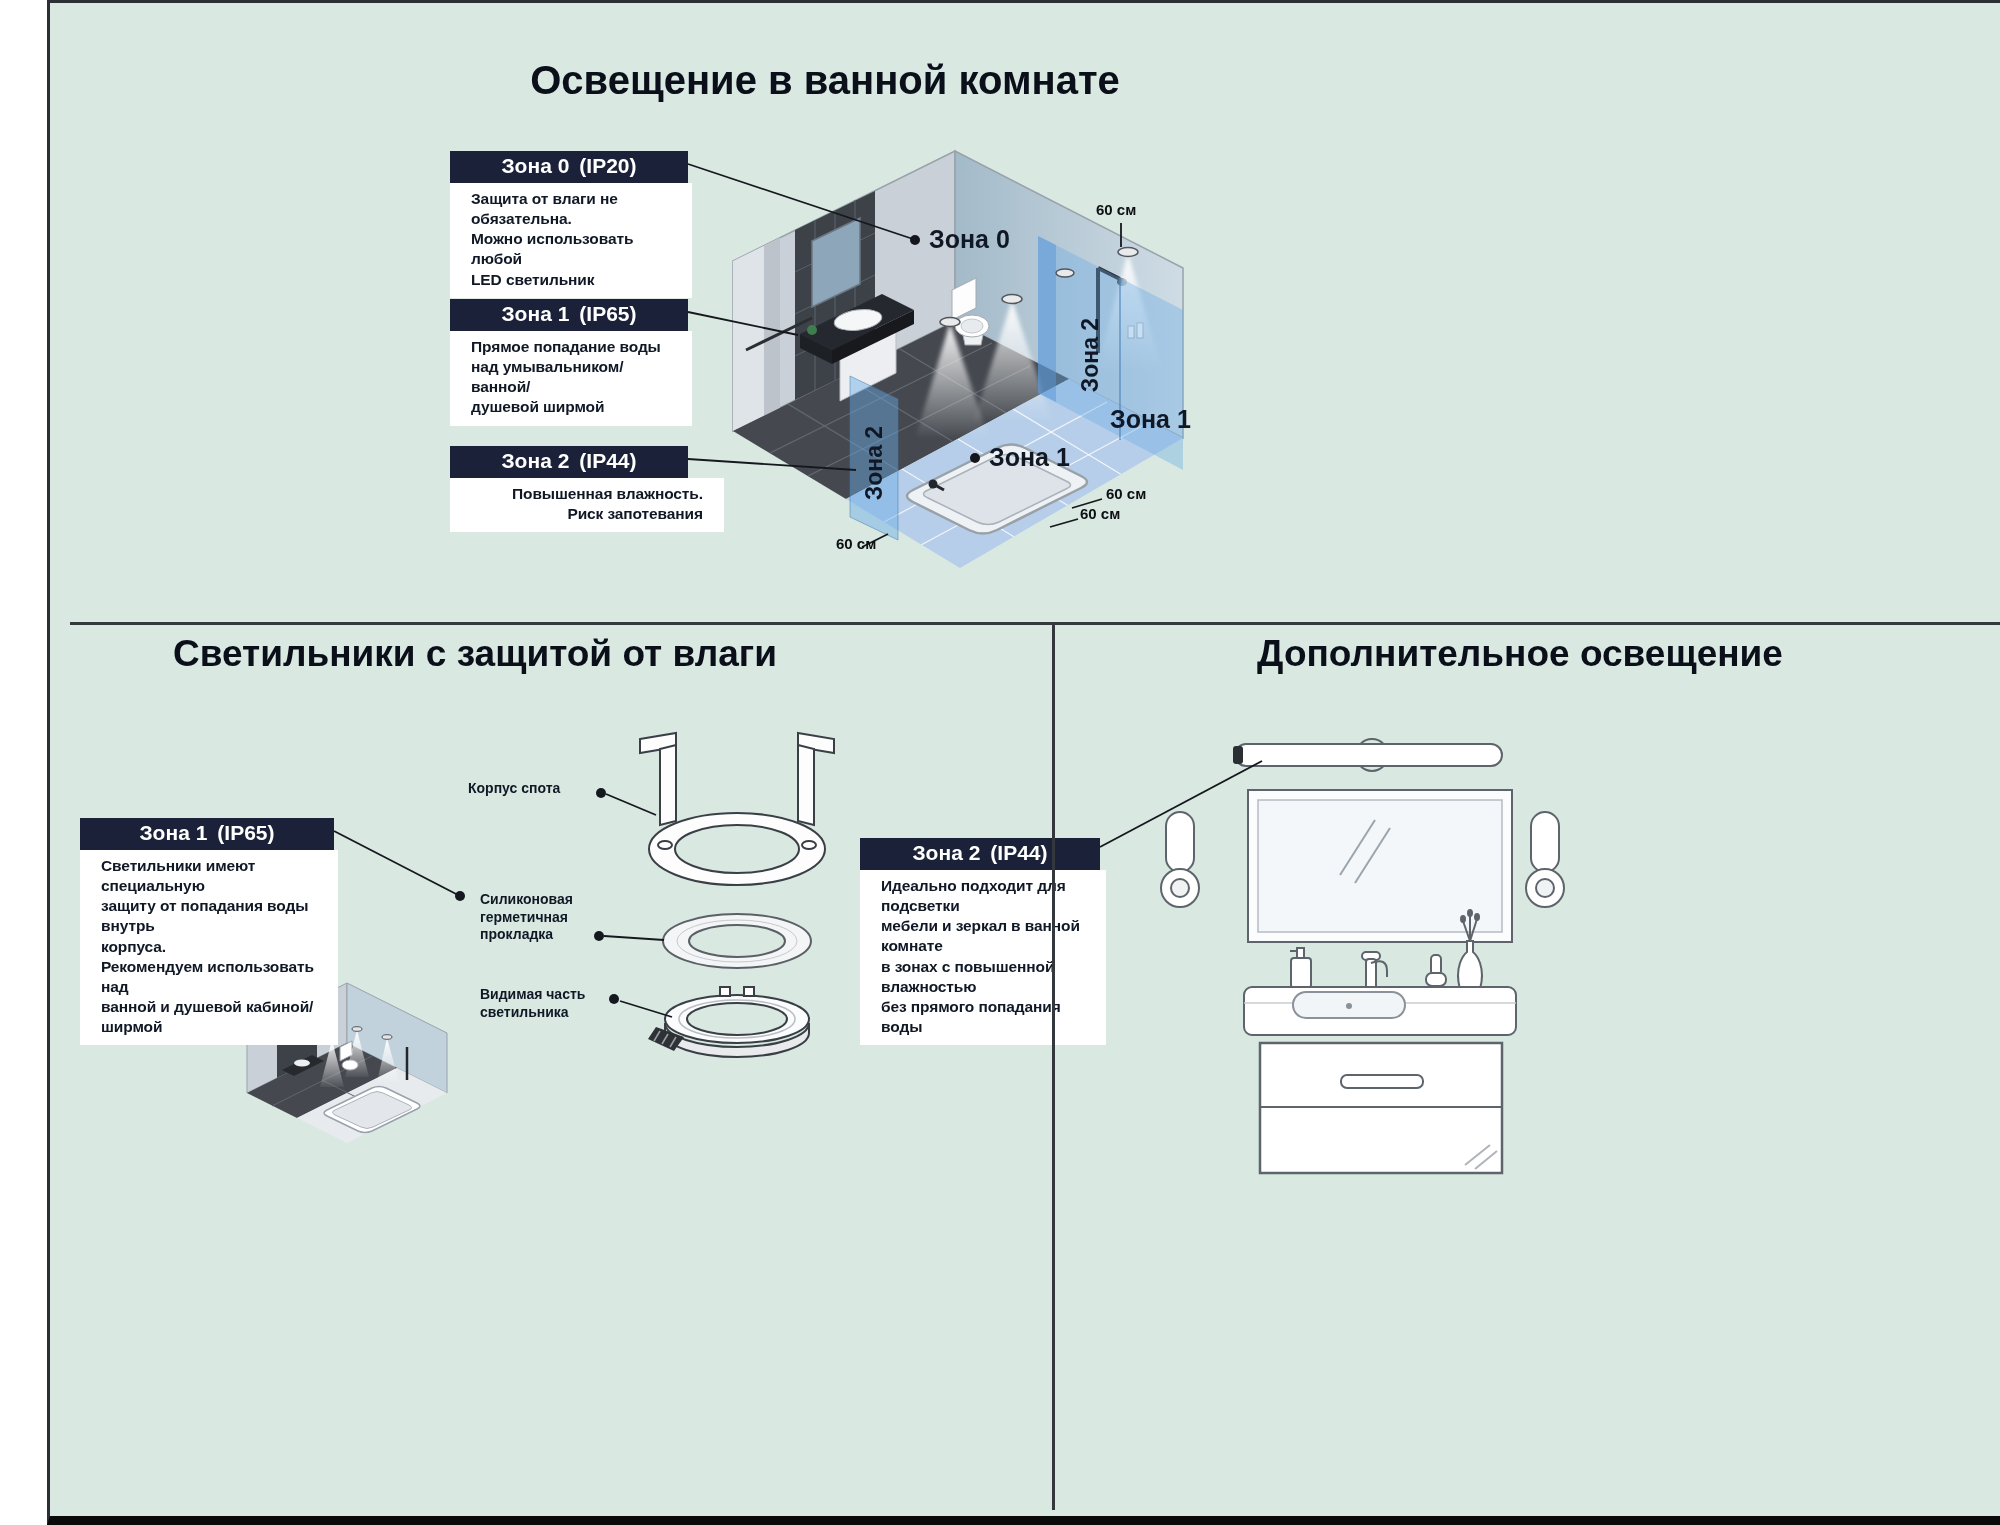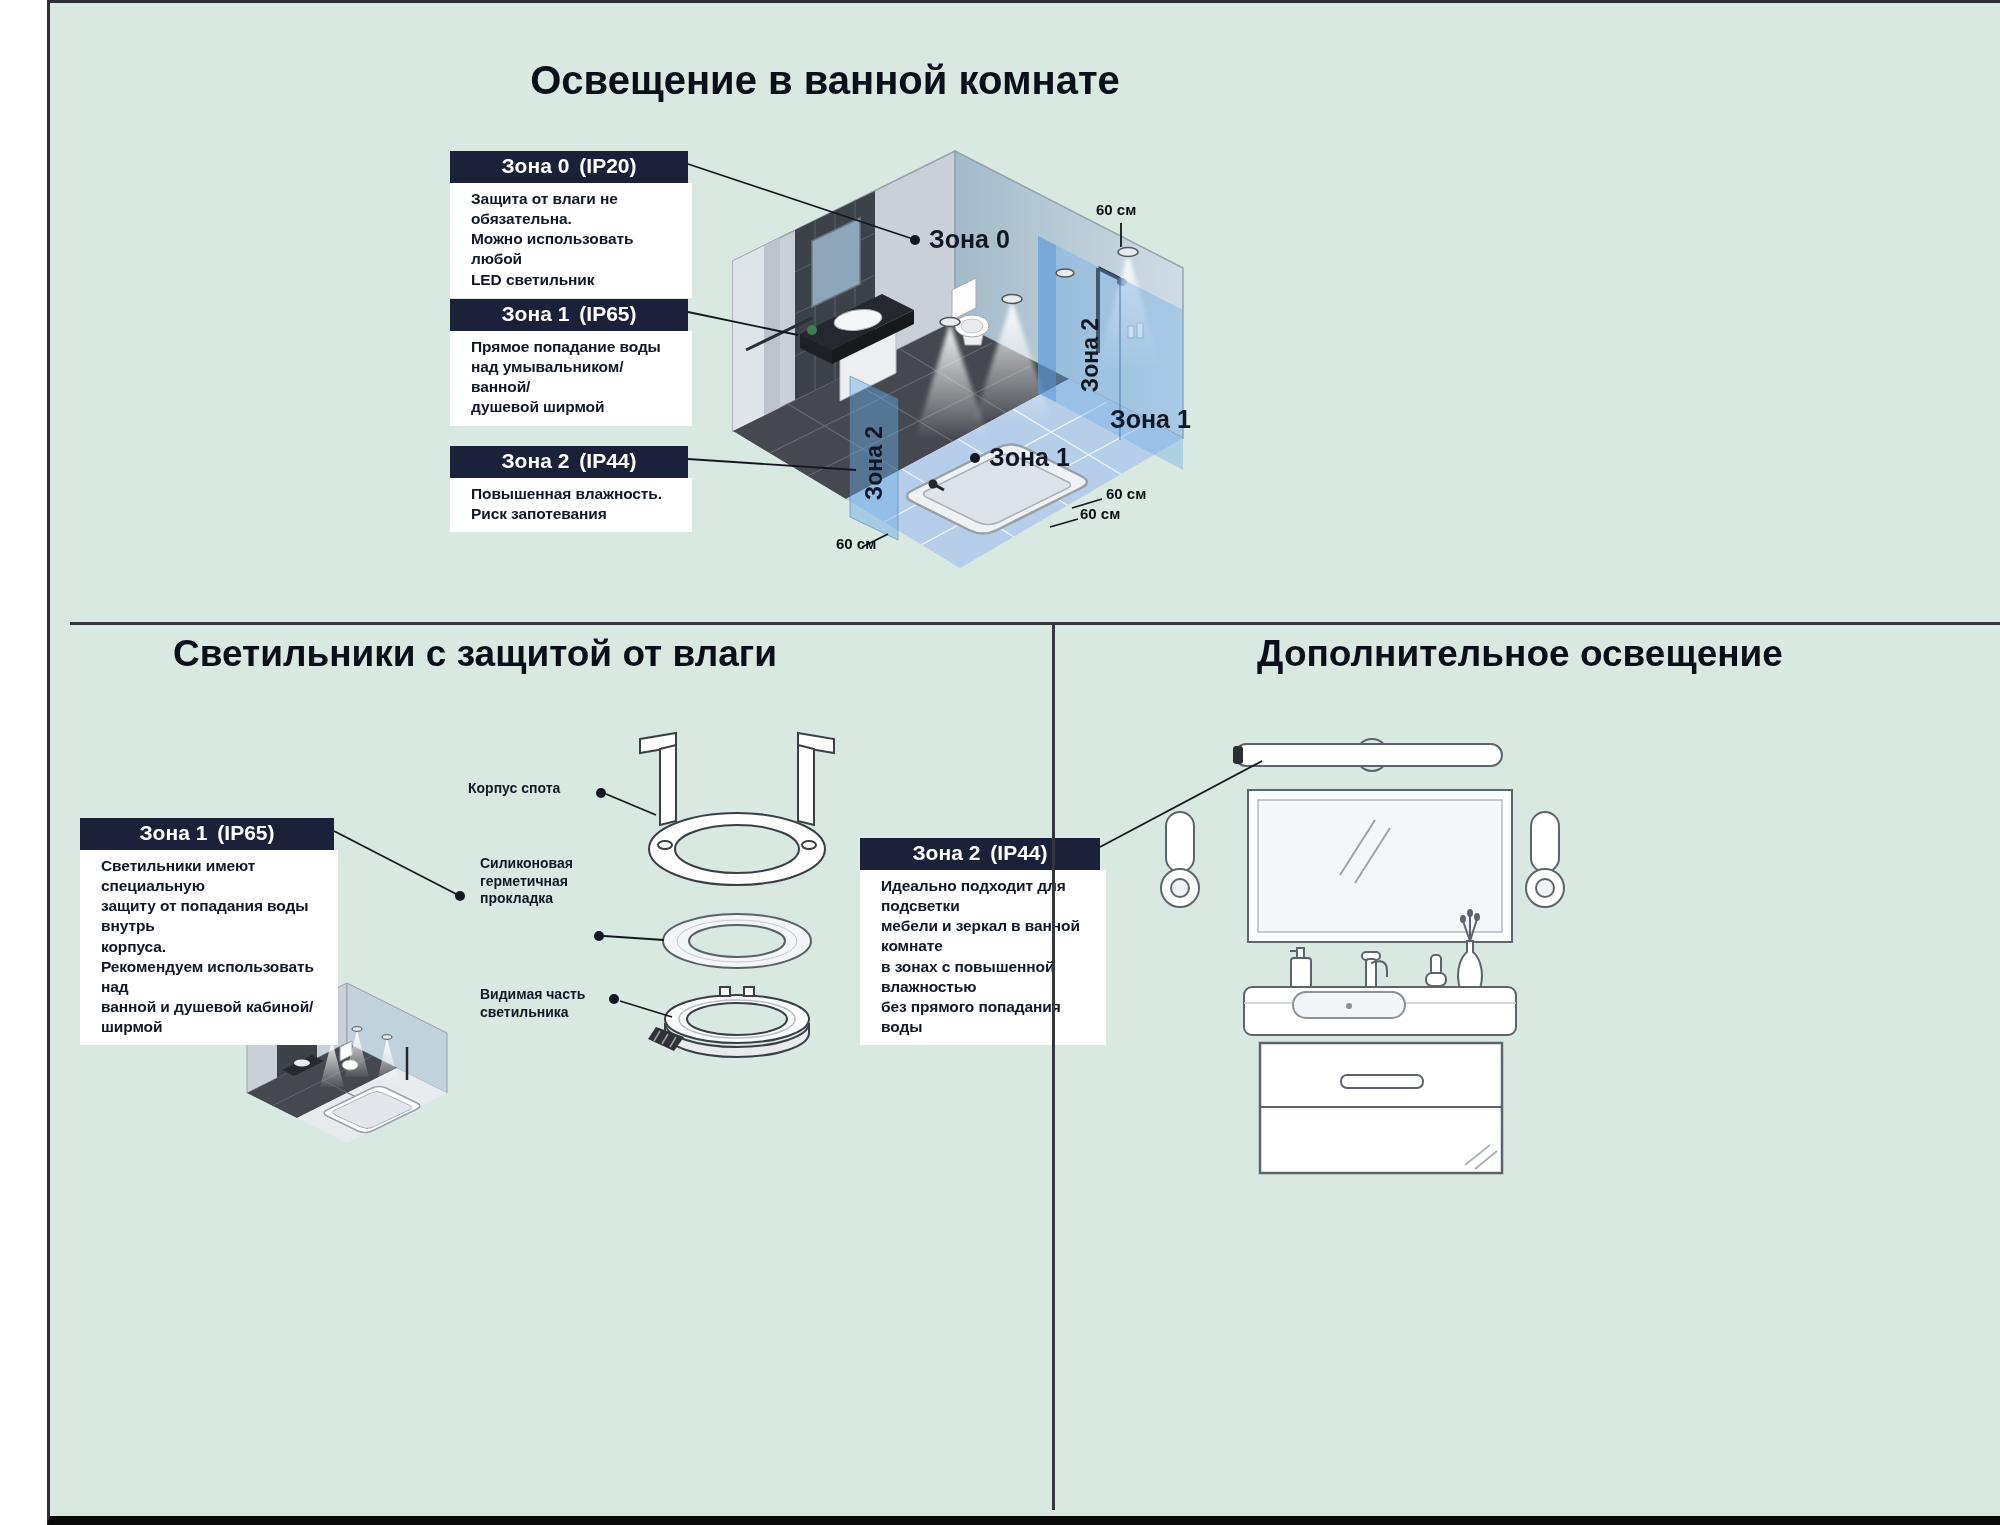--- a/index.html
+++ b/index.html
@@ -75,21 +75,21 @@
     <div class="callout-body" style="width:242px;">Прямое попадание воды
 над умывальником/ванной/
 душевой ширмой</div>
   </div>
 
   <div class="callout" style="left:400px; top:443px; width:238px;">
     <div class="callout-head">
       <span>Зона 2</span>
       <span>(IP44)</span>
     </div>
-    <div class="callout-body" style="width:242px;">Повышенная влажность.
+    <div class="callout-body" style="width:274px;text-align:right;">Повышенная влажность.
 Риск запотевания</div>
   </div>
 
   <svg class="abs z1" style="left:650px; top:135px;" width="520" height="470" viewBox="0 0 520 470">
     <defs>
       <linearGradient id="coneGrad" x1="0" y1="0" x2="0" y2="1">
         <stop offset="0" stop-color="#ffffff" stop-opacity="0.95"></stop>
         <stop offset="1" stop-color="#ffffff" stop-opacity="0.03"></stop>
       </linearGradient>
       <linearGradient id="wallR" x1="0" y1="0" x2="1" y2="0">
@@ -227,21 +227,21 @@
       <span>(IP65)</span>
     </div>
     <div class="callout-body" style="width:258px;">Светильники имеют специальную
 защиту от попадания воды внутрь
 корпуса.
 Рекомендуем использовать над
 ванной и душевой кабиной/ширмой</div>
   </div>
 
   <div class="part-label" style="left:418px; top:777px;">Корпус спота</div>
-  <div class="part-label" style="left:430px; top:852px;">Силиконовая
+  <div class="part-label" style="left:430px; top:888px;">Силиконовая
 герметичная
 прокладка</div>
   <div class="part-label" style="left:430px; top:983px;">Видимая часть
 светильника</div>
 
   <svg class="abs z1" style="left:570px; top:728px;" width="235" height="330" viewBox="0 0 235 330">
     <g stroke="#3a3f46" stroke-width="2" fill="#fdfdfd">
       <polygon points="20,8 56,2 56,16 20,22"></polygon>
       <polygon points="40,18 56,14 56,90 40,94"></polygon>
       <polygon points="178,2 214,8 214,22 178,16"></polygon>

